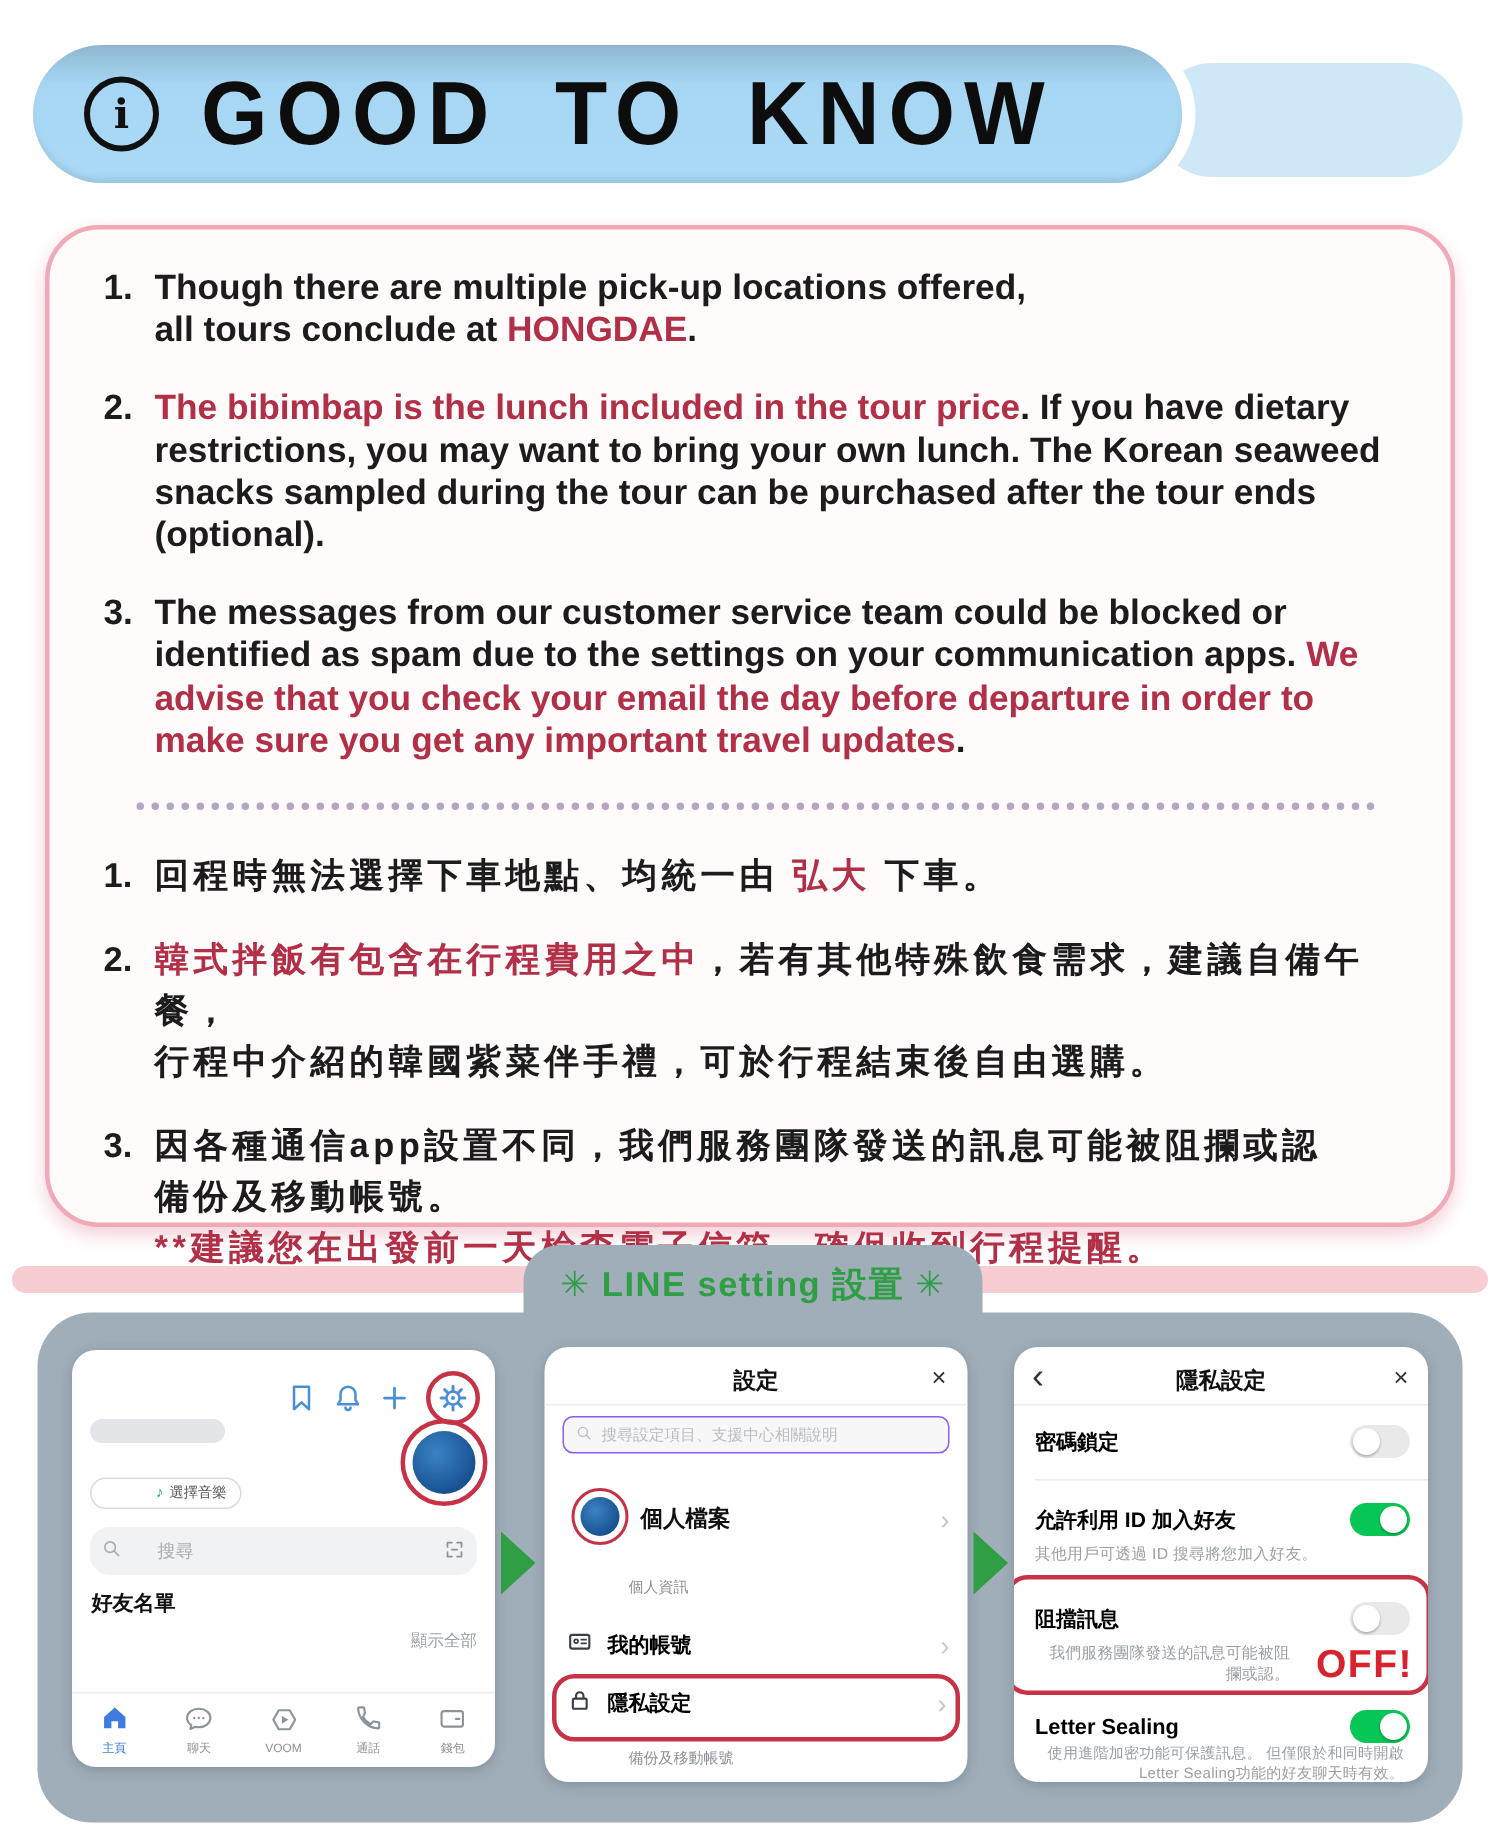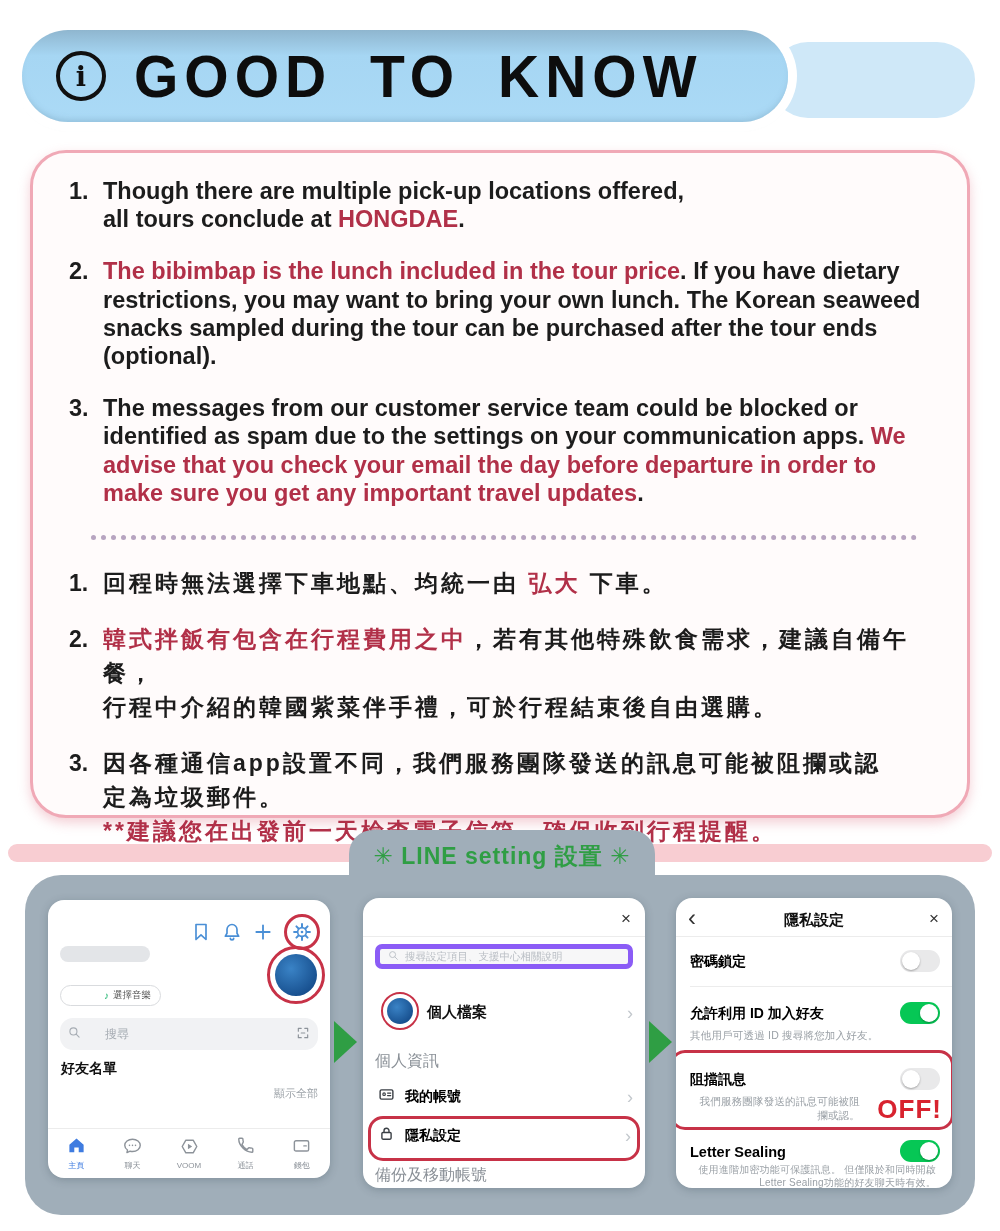--- a/index.html
+++ b/index.html
@@ -55,21 +55,21 @@
   #arrow2{left:649px;top:1021px;}
 
   
   .p-title{position:absolute;left:0;right:0;text-align:center;font-size:15px;font-weight:700;color:#111;}
   .hairline{position:absolute;left:0;right:0;height:1px;background:#ececec;}
   .close-x{position:absolute;font-size:17px;color:#333;line-height:1;}
   .back-ch{position:absolute;font-size:24px;color:#333;line-height:1;top:8px;left:12px;}
   .chev{position:absolute;font-size:18px;color:#c3c8cd;line-height:1;}
   .row-label{position:absolute;font-size:14px;font-weight:700;color:#000000;}
   .row-sub{position:absolute;font-size:10.5px;color:#9aa0a6;letter-spacing:.2px;text-align:right;}
-  .section-label{position:absolute;font-size:16px;color:#8a9097;}
+  .section-label{position:absolute;font-size:10px;color:#8a9097;margin-left:44px;}
   .toggle{position:absolute;width:40px;height:22px;border-radius:11px;}
   .toggle.on{background:#06c755;}
   .toggle.off{background:#e9e9ea;}
   .toggle::after{content:'';position:absolute;top:2px;width:18px;height:18px;border-radius:50%;
                  background:#fff;box-shadow:0 1px 2px rgba(0,0,0,.3);}
   .toggle.on::after{right:2px;}
   .toggle.off::after{left:2px;}
   .red-ring{border:3px solid #c73247;border-radius:50%;display:inline-flex;align-items:center;
             justify-content:center;}
   .red-rect{position:absolute;border:3px solid #c73247;border-radius:15px;z-index:5;}
@@ -88,21 +88,21 @@
   .p1-scan{margin-left:auto;color:#8d939a;}
   .p1-friends{position:absolute;left:13px;top:160px;font-size:14px;font-weight:700;color:#111;}
   .p1-seeall{position:absolute;right:12px;top:163px;font-size:11px;color:#9aa0a6;margin-top:23px;}
   .p1-tabbar{position:absolute;left:0;right:0;top:229px;height:49px;display:flex;}
   .p1-tab{flex:1;display:flex;flex-direction:column;align-items:center;justify-content:center;gap:3px;
           color:#8d939a;font-size:8px;}
   .p1-tab.active{color:#3f7ce0;}
 
   
   .p2-search{left:12px;top:46px;width:258px;height:25px;border-radius:7px;padding:0 8px;box-sizing:border-box;
-             font-size:10.5px;background:#f7f7f8;border:5px solid #8b5cf6;color:#b9bec4;}
+             font-size:10.5px;background:#f7f7f8;border:1px solid #8b5cf6;color:#b9bec4;}
   .p2-avatar-ring{position:absolute;left:18px;top:94px;width:34px;height:34px;border-width:2.5px;}
   .p2-profile{position:absolute;left:64px;top:105px;font-size:15px;font-weight:700;color:#111;}
   .p2-row-icon{position:absolute;left:15px;color:#3a3f45;}
 
   
   .off-label{position:absolute;right:10px;top:196px;font-size:26px;font-weight:900;color:#d8232f;
              letter-spacing:1px;z-index:6;}
 </style>
 </head>
 <body>
@@ -142,21 +142,21 @@
 
     <div class="note zh">
       <span class="num">2.</span>
       <p class="txt"><span class="seg red">韓式拌飯有包含在行程費用之中</span><span class="seg">，若有其他特殊飲食需求，建議自備午餐，
 行程中介紹的韓國紫菜伴手禮，可於行程結束後自由選購。</span></p>
     </div>
 
     <div class="note zh">
       <span class="num">3.</span>
       <p class="txt"><span class="seg">因各種通信app設置不同，我們服務團隊發送的訊息可能被阻攔或認
-定為垃圾郵件。
+備份及移動帳號。
 </span><span class="seg red">**建議您在出發前一天檢查電子信箱，確保收到行程提醒。</span></p>
     </div>
   </div>
 
   <div class="pink-stripe"></div>
   <div class="line-tab">✳ LINE setting 設置 ✳</div>
   <div class="line-panel"></div>
 
   <div class="phone" id="phone1">
     <div class="p1-icons">
@@ -256,20 +256,21 @@
             </svg>
         </span>
         <span>錢包</span>
       </div>
     </div>
   </div>
 
   <div class="arrow" id="arrow1"></div>
 
   <div class="phone" id="phone2">
+    <span class="p-title" style="top:13px;">設定</span>
     <span class="close-x" style="top:12px;right:14px;">×</span>
     <div class="hairline" style="top:38px;"></div>
     <div class="searchbar p2-search">
       <span>
         <svg width="11" height="11" viewBox="0 0 24 24">
             <circle cx="10" cy="10" r="6.5" fill="none" stroke="currentColor" stroke-width="2"></circle>
             <path d="M15 15l5.5 5.5" stroke="currentColor" stroke-width="2" stroke-linecap="round"></path>
           </svg>
       </span>
       <span>搜尋設定項目、支援中心相關說明</span>

